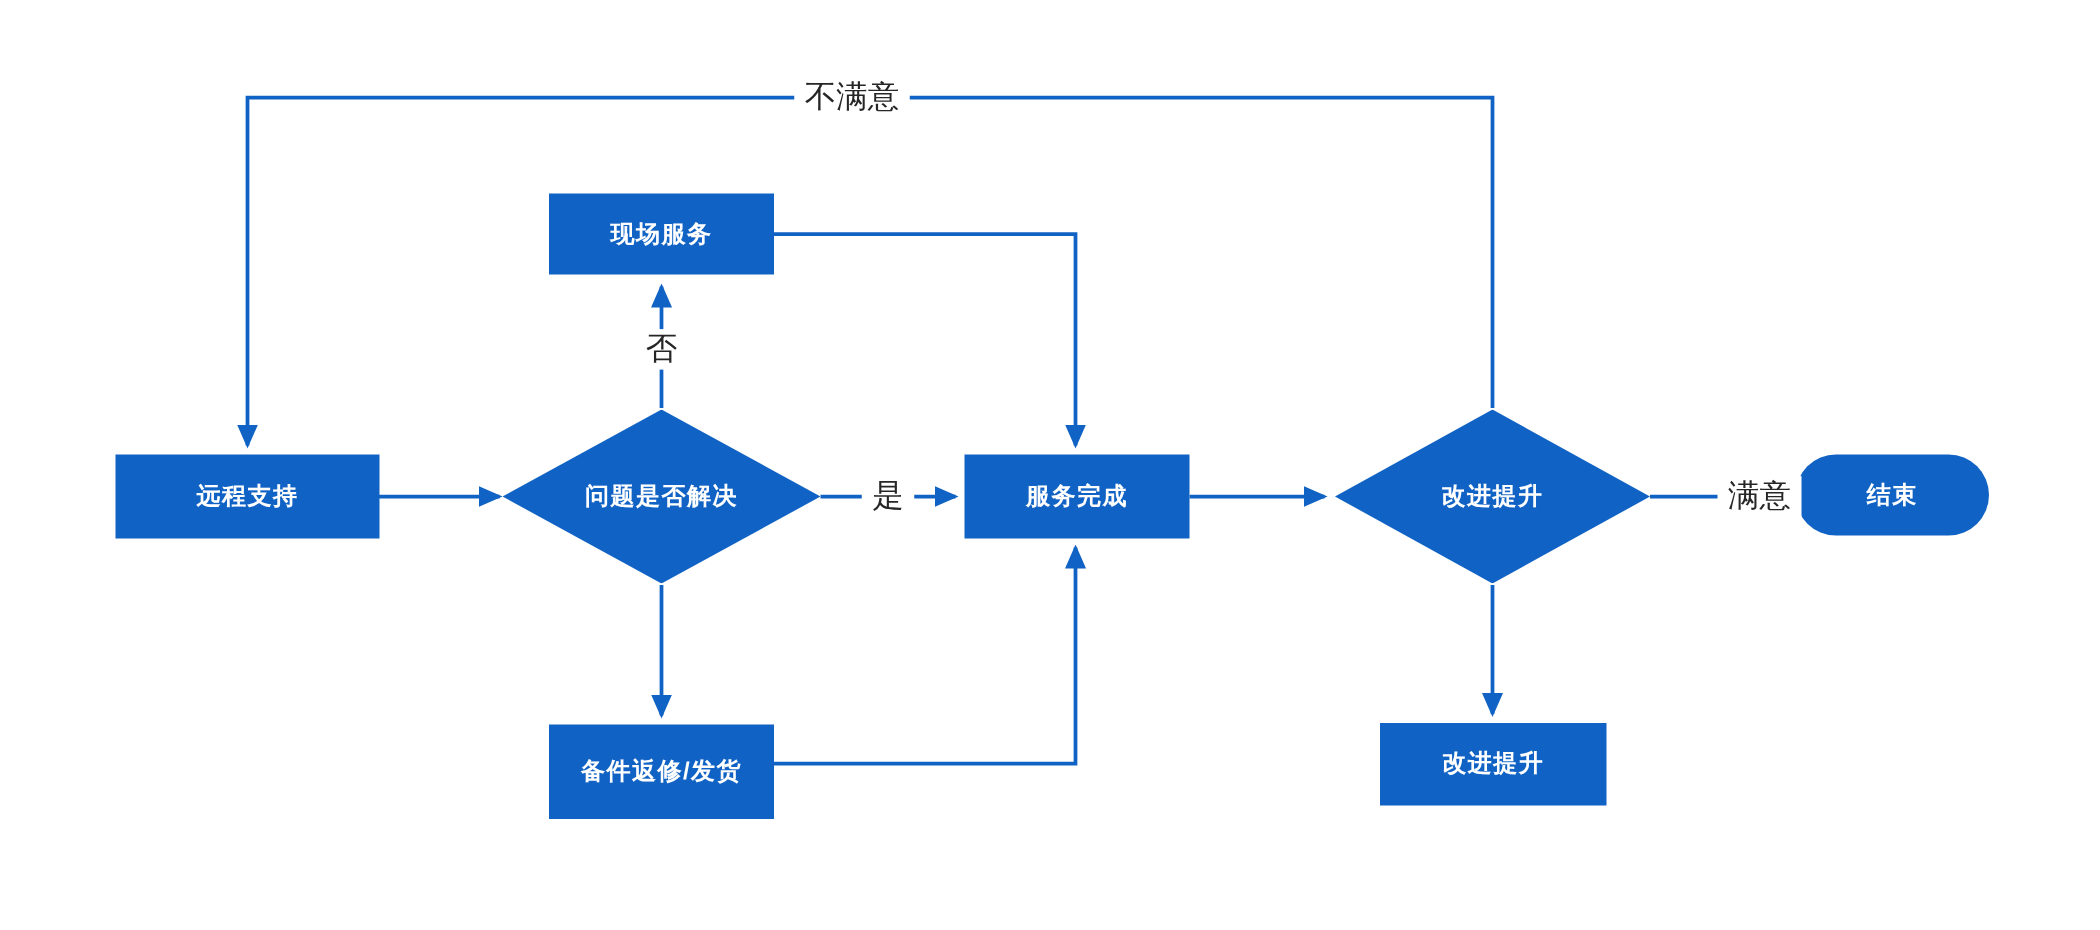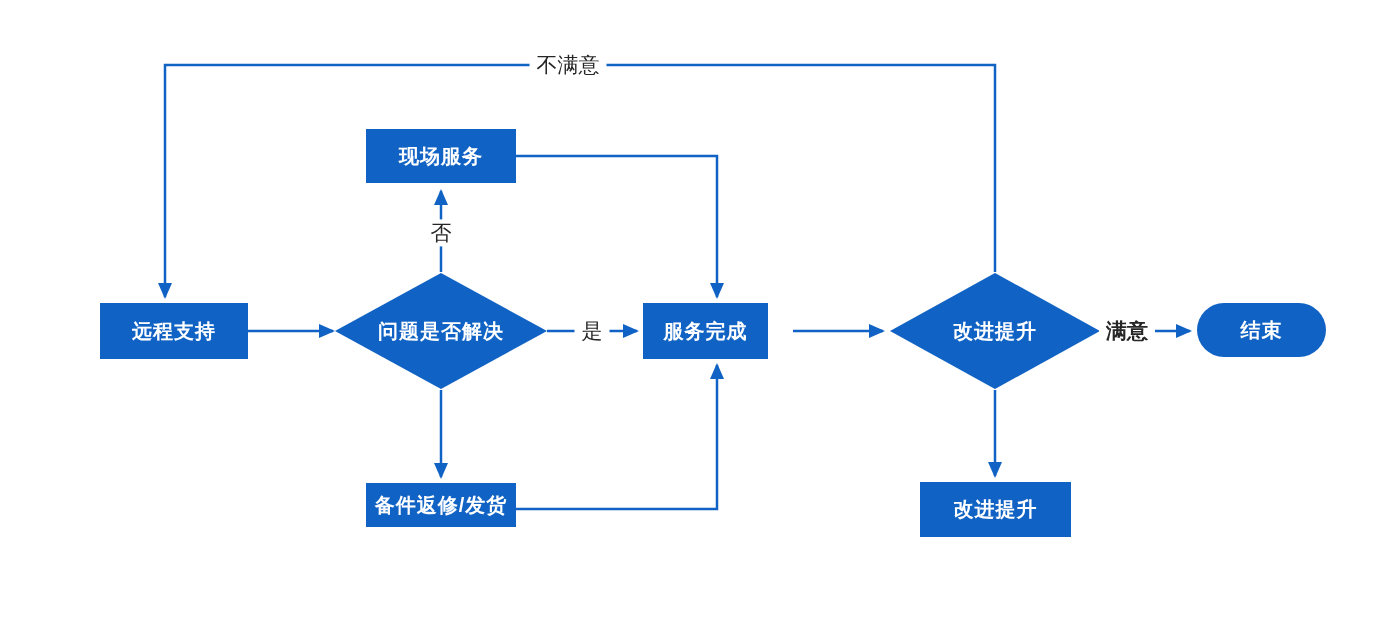--- a/index.html
+++ b/index.html
@@ -17,51 +17,51 @@
     overflow:hidden;
   }
   svg.edges{position:absolute;left:0;top:0;width:1400px;height:620px;}
   svg.edges path.edge{fill:none;stroke:var(--primary);stroke-width:2.5px;}
   svg.edges .arrowhead{fill:var(--primary);}
   .node{
     position:absolute;
     display:flex;align-items:center;justify-content:center;
     background:var(--primary);
     color:var(--node-text);
-    font-size:20px;font-weight:600;
+    font-size:16px;font-weight:600;
     letter-spacing:1px;
     box-sizing:border-box;
     text-align:center;
   }
   .node.decision{clip-path:polygon(50% 0%,100% 50%,50% 100%,0% 50%);}
   .node.terminator{border-radius:28px;}
   .edge-label{
     position:absolute;
     transform:translate(-50%,-50%);
     background:var(--bg);
     color:var(--label-text);
     font-size:21px;
     padding:1px 7px;
     white-space:nowrap;
     line-height:1.2;
   }
   
-  #n-remote      {left:100px;  top:303px; width:148px; height:56px;}
+  #n-remote      {left:77px;  top:303px; width:176px; height:56px;}
   #n-problem     {left:335px; top:273px; width:212px; height:116px;}
   #n-onsite      {left:366px; top:129px; width:150px; height:54px;}
-  #n-complete    {left:643px; top:303px; width:125px; height:56px;}
-  #n-parts       {left:366px; top:483px; width:150px; height:44px;}
+  #n-complete    {left:643px; top:303px; width:150px; height:56px;}
+  #n-parts       {left:366px; top:483px; width:150px; height:63px;}
   #n-evaluation  {left:890px; top:273px; width:210px; height:116px;}
   #n-end         {left:1197px;top:303px; width:129px; height:54px;}
   #n-improve     {left:920px; top:482px; width:151px; height:55px;}
   
   #l-dissatisfied{left:568px; top:65px;}
   #l-no          {left:441px; top:233px;}
   #l-yes         {left:592px; top:331px;}
-  #l-satisfied   {left:1127px;top:331px;font-weight:bold;}
+  #l-satisfied   {left:1173px;top:331px;}
 </style>
 </head>
 <body>
 
 <div class="canvas">
 
   <svg class="edges" viewBox="0 0 1400 620">
     <defs>
       <marker id="arrow" markerUnits="userSpaceOnUse" markerWidth="16" markerHeight="14" refX="14" refY="7" orient="auto">
         <path class="arrowhead" d="M0,0 L16,7 L0,14 Z"></path>

